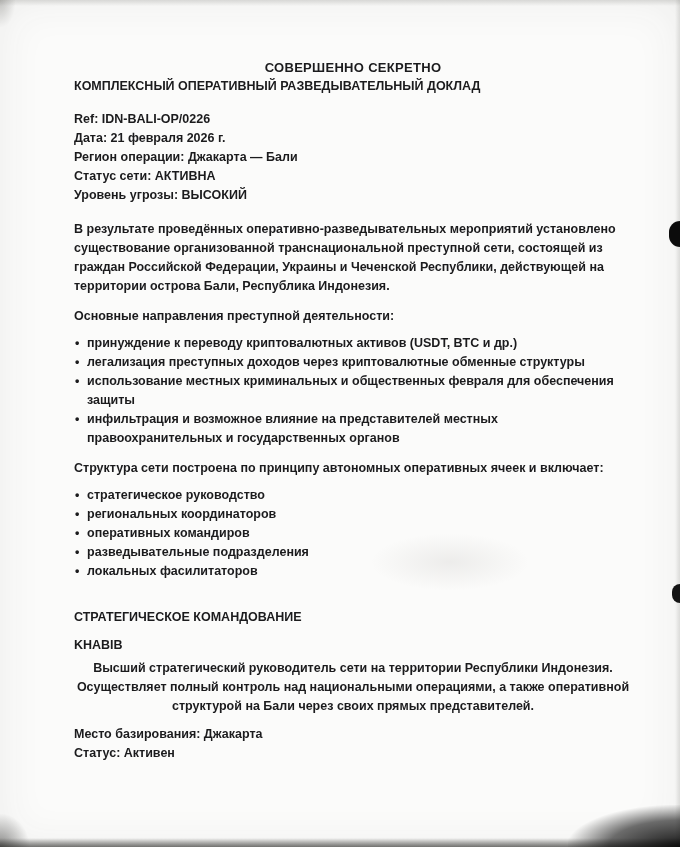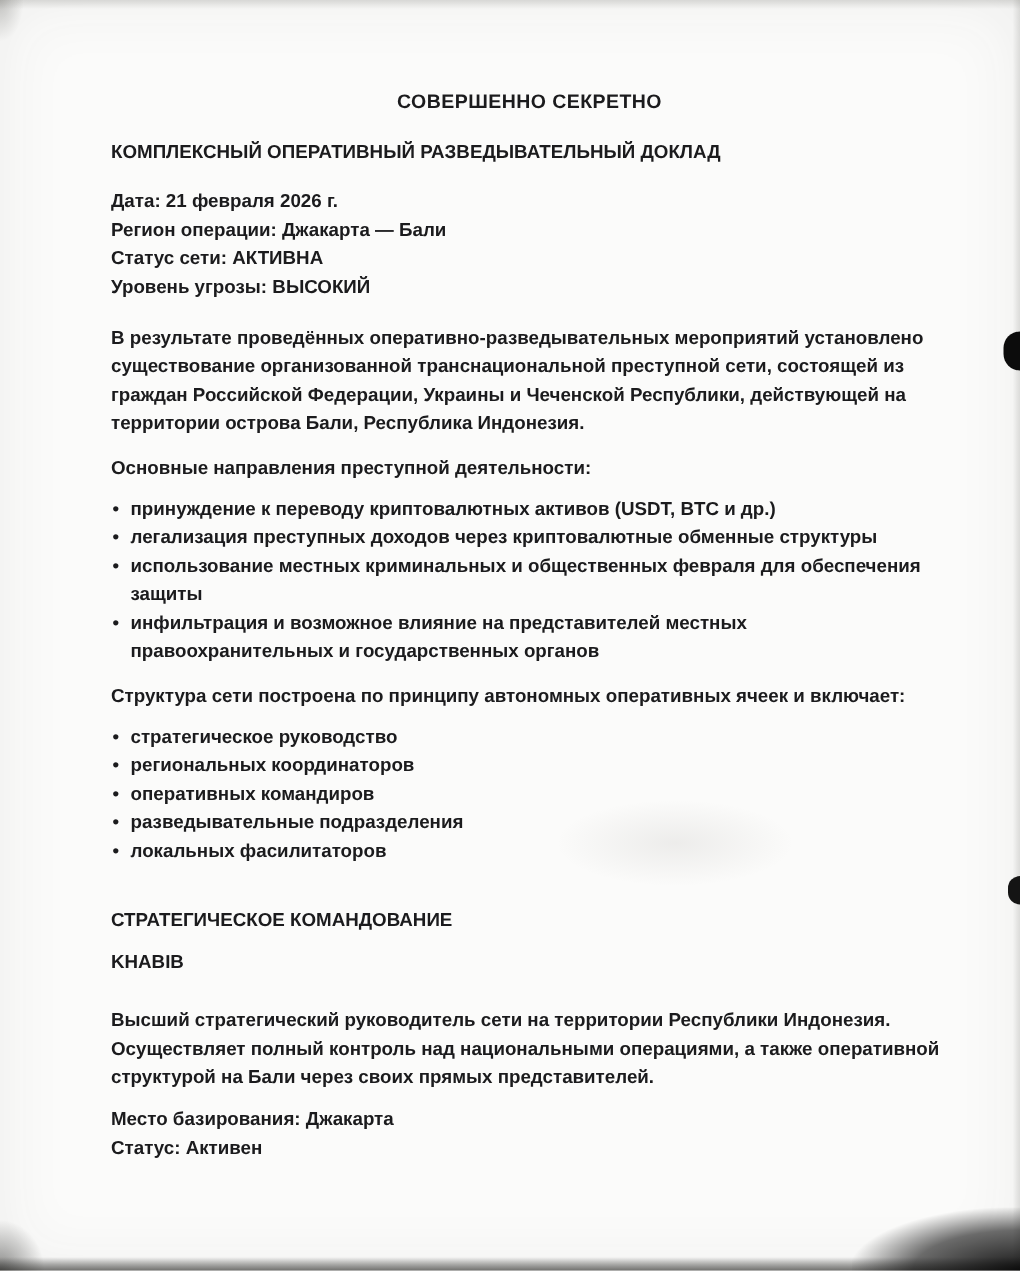--- a/index.html
+++ b/index.html
@@ -14,31 +14,31 @@
     position: absolute; inset: 0;
     background: #fbfbfa;
     box-shadow: inset 0 0 46px rgba(60,60,55,.07);
   }
   .content {
     position: absolute; top: 58px; left: 74px; width: 558px;
     color: #1b1b1d;
     font-size: 12.5px; font-weight: 700; line-height: 19px;
   }
   .classification { text-align: center; font-size: 13px; letter-spacing: .3px; }
-  .doc-title { margin-top: 15px; }
+  .doc-title { }
   .meta { margin-top: 14px; }
   .meta-row { line-height: 19px; }
   .para { margin: 15px 0 0 0; }
   .heading { margin-top: 11px; }
   ul.bullets { list-style: none; margin: 8px 0 0 0; padding: 0; }
   ul.bullets li { position: relative; padding-left: 13px; line-height: 19px; }
   ul.bullets li::before { content: "\2022"; position: absolute; left: 1px; }
   .section-title { margin-top: 27px; }
   .person-name { margin-top: 9px; }
-  .cmd-para { margin-top: 20px; }
+  .cmd-para { margin-top: 4px; text-align: center; }
   .cmd-meta { margin-top: 9px; }
 
   
   .artifact { position: absolute; pointer-events: none; }
   .edge-top   { top: 0; left: 0; right: 0; height: 6px;
                 background: linear-gradient(180deg, rgba(130,130,125,.25), rgba(130,130,125,0)); }
   .edge-right { top: 0; right: 0; bottom: 0; width: 5px;
                 background: linear-gradient(270deg, rgba(120,120,115,.20), rgba(120,120,115,0)); }
   .corner-tl  { top: 0; left: 0; width: 16px; height: 28px;
                 background: radial-gradient(ellipse at top left, rgba(90,90,85,.32), rgba(90,90,85,0) 70%); }
@@ -59,20 +59,21 @@
 <body>
 
 <div class="page">
   <div class="content">
 
     <div class="classification">СОВЕРШЕННО СЕКРЕТНО</div>
 
     <div class="doc-title">КОМПЛЕКСНЫЙ ОПЕРАТИВНЫЙ РАЗВЕДЫВАТЕЛЬНЫЙ ДОКЛАД</div>
 
     <div class="meta">
+      <div class="meta-row"><span>Ref:</span> <span>IDN-BALI-OP/0226</span></div>
       <div class="meta-row"><span>Дата:</span> <span>21 февраля 2026 г.</span></div>
       <div class="meta-row"><span>Регион операции:</span> <span>Джакарта — Бали</span></div>
       <div class="meta-row"><span>Статус сети:</span> <span>АКТИВНА</span></div>
       <div class="meta-row"><span>Уровень угрозы:</span> <span>ВЫСОКИЙ</span></div>
     </div>
 
     <p class="para">В результате проведённых оперативно-разведывательных мероприятий установлено существование организованной транснациональной преступной сети, состоящей из граждан Российской Федерации, Украины и Чеченской Республики, действующей на территории острова Бали, Республика Индонезия.</p>
 
     <p class="para heading">Основные направления преступной деятельности:</p>
 

